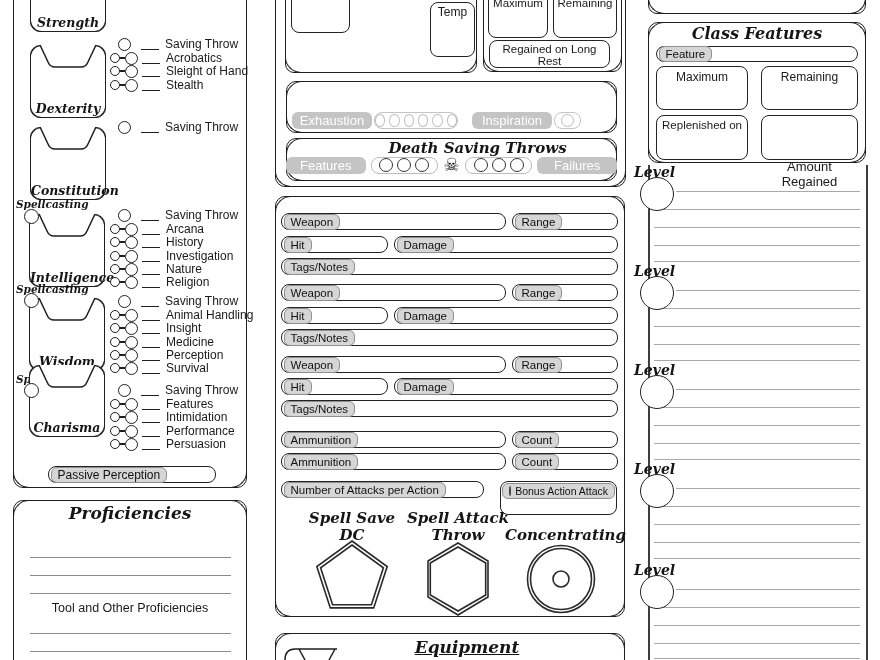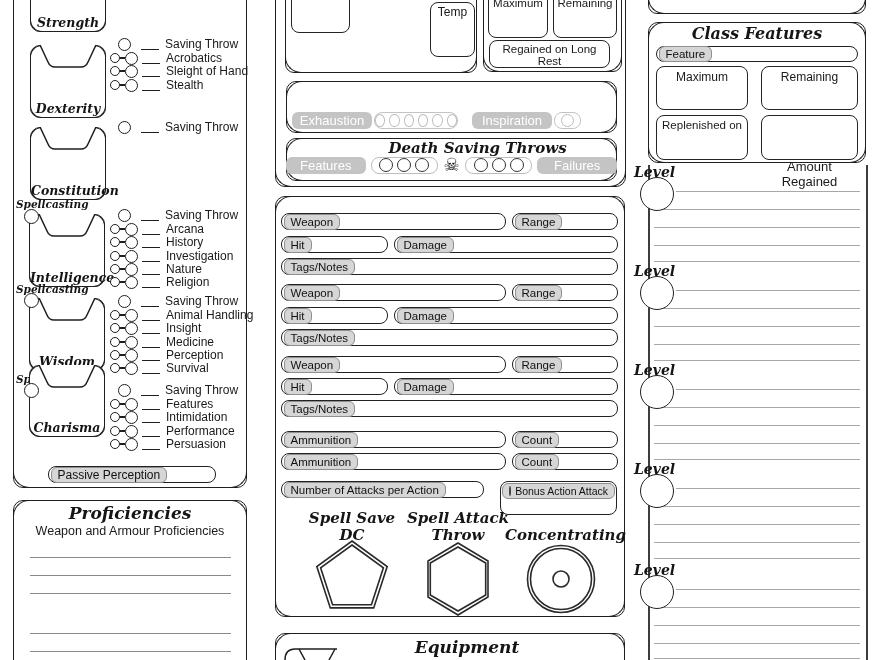--- a/index.html
+++ b/index.html
@@ -268,24 +268,24 @@
 
   <div class="f" style="left:48px;top:466px;width:168px;">
     <span class="pill" style="font-size:12px;">Passive Perception</span>
   </div>
 
   <div class="box" style="left:13px;top:500px;width:234px;height:176px;">
     <i class="k tl"></i>
       <i class="k tr"></i>
   </div>
   <div class="t fancy ctr" style="left:13px;top:503px;width:234px;font-size:17px;">Proficiencies</div>
-  <div class="t ctr" style="left:13px;top:524px;width:234px;font-size:12.5px;">Weapon and Armour Proficiencies</div>
   <div class="hl" style="left:30px;top:557px;width:201px;background:#8a8a8a;"></div>
   <div class="hl" style="left:30px;top:575px;width:201px;background:#8a8a8a;"></div>
   <div class="hl" style="left:30px;top:593px;width:201px;background:#8a8a8a;"></div>
+  <div class="t ctr" style="left:13px;top:601px;width:234px;font-size:12.5px;">Tool and Other Proficiencies</div>
   <div class="hl" style="left:30px;top:633px;width:201px;background:#8a8a8a;"></div>
   <div class="hl" style="left:30px;top:651px;width:201px;background:#8a8a8a;"></div>
 
   <div class="box" style="left:275px;top:-24px;width:351px;height:211px;">
     <i class="k bl"></i>
       <i class="k br"></i>
   </div>
 
   <div class="box" style="left:285px;top:-30px;width:192px;height:103px;border-radius:9px;">
     <i class="k bl"></i>
@@ -449,21 +449,21 @@
       <circle cx="286" cy="40" r="33.5"></circle>
       <circle cx="286" cy="40" r="30.5" fill="none"></circle>
       <circle cx="286" cy="40" r="8" fill="#fff"></circle>
     </g>
   </svg>
 
   <div class="box" style="left:275px;top:633px;width:350px;height:60px;">
     <i class="k tl"></i>
       <i class="k tr"></i>
   </div>
-  <div class="t fancy ctr" style="left:275px;top:637px;width:384px;font-size:17px;">Equipment</div>
+  <div class="t fancy ctr" style="left:275px;top:637px;width:384px;font-size:17px;text-decoration:underline;">Equipment</div>
   <svg class="t" style="left:283px;top:647px;" width="58" height="13" viewBox="0 0 58 13">
     <path d="M2,13 Q2,2 12,2 L54,2" fill="none" stroke="#1f1f1f" stroke-width="1.5"></path>
     <path d="M16,2 L22,13 M52,2 L46,13" fill="none" stroke="#1f1f1f" stroke-width="1.5"></path>
   </svg>
 
   <div class="box" style="left:648px;top:-36px;width:218px;height:50px;border-radius:9px;">
     <i class="k bl"></i>
       <i class="k br"></i>
   </div>
 

